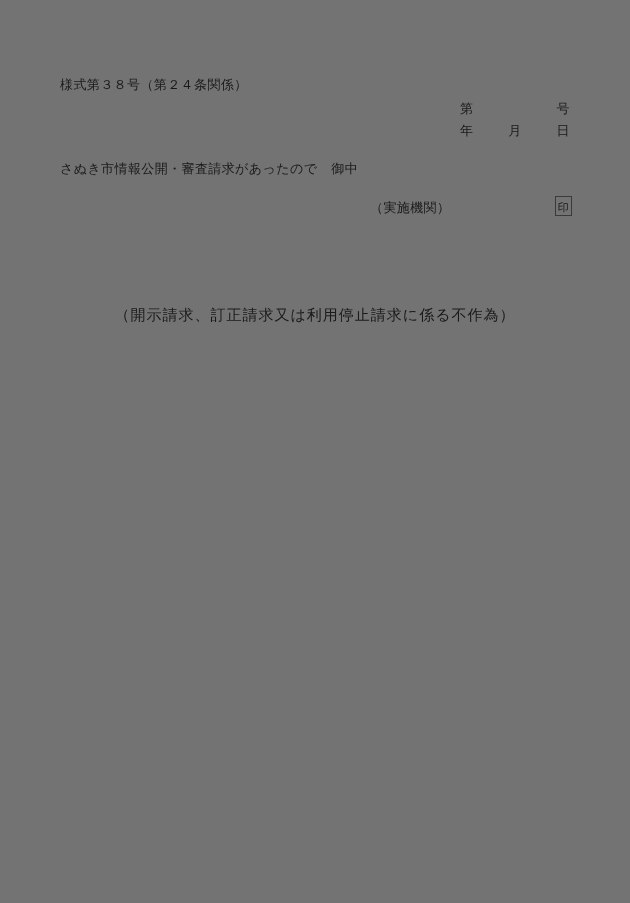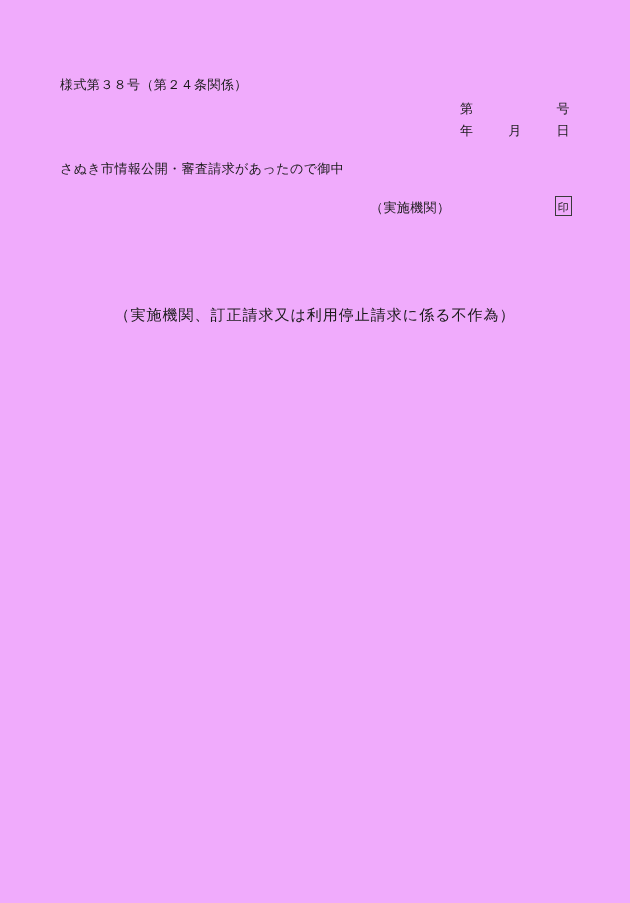--- a/index.html
+++ b/index.html
@@ -11,21 +11,21 @@
     width: 630px;
     height: 903px;
     position: relative;
     font-family: "Liberation Serif", "DejaVu Serif", serif;
     color: #1a1a1a;
     -webkit-font-smoothing: antialiased;
   }
   .page {
     position: absolute;
     inset: 0;
-    background: #f0abfc;
+    background: #737373;
   }
 
   .form-number {
     position: absolute;
     left: 60px;
     top: 76px;
     font-size: 13px;
     letter-spacing: 0.4px;
     white-space: nowrap;
   }
@@ -50,20 +50,21 @@
 
   .addressee {
     position: absolute;
     left: 60px;
     top: 160px;
     font-size: 13px;
     letter-spacing: 0.4px;
     white-space: nowrap;
   }
   .addressee .honorific {
+    margin-left: 14px;
   }
 
   .agency-line {
     position: absolute;
     left: 0;
     right: 0;
     top: 199px;
     font-size: 13px;
     letter-spacing: 0.4px;
   }
@@ -140,16 +141,16 @@
   <div class="addressee">
     <span>さぬき市情報公開・審査請求があったので</span><span class="honorific">御中</span>
   </div>
 
   <div class="agency-line">
     <span class="agency-label">（実施機関）</span>
     <span class="seal-box">印</span>
   </div>
 
 
-  <div class="doc-subtitle">（実施機関、訂正請求又は利用停止請求に係る不作為）</div>
+  <div class="doc-subtitle">（開示請求、訂正請求又は利用停止請求に係る不作為）</div>
 
 
 </div>
 
 </body></html>

